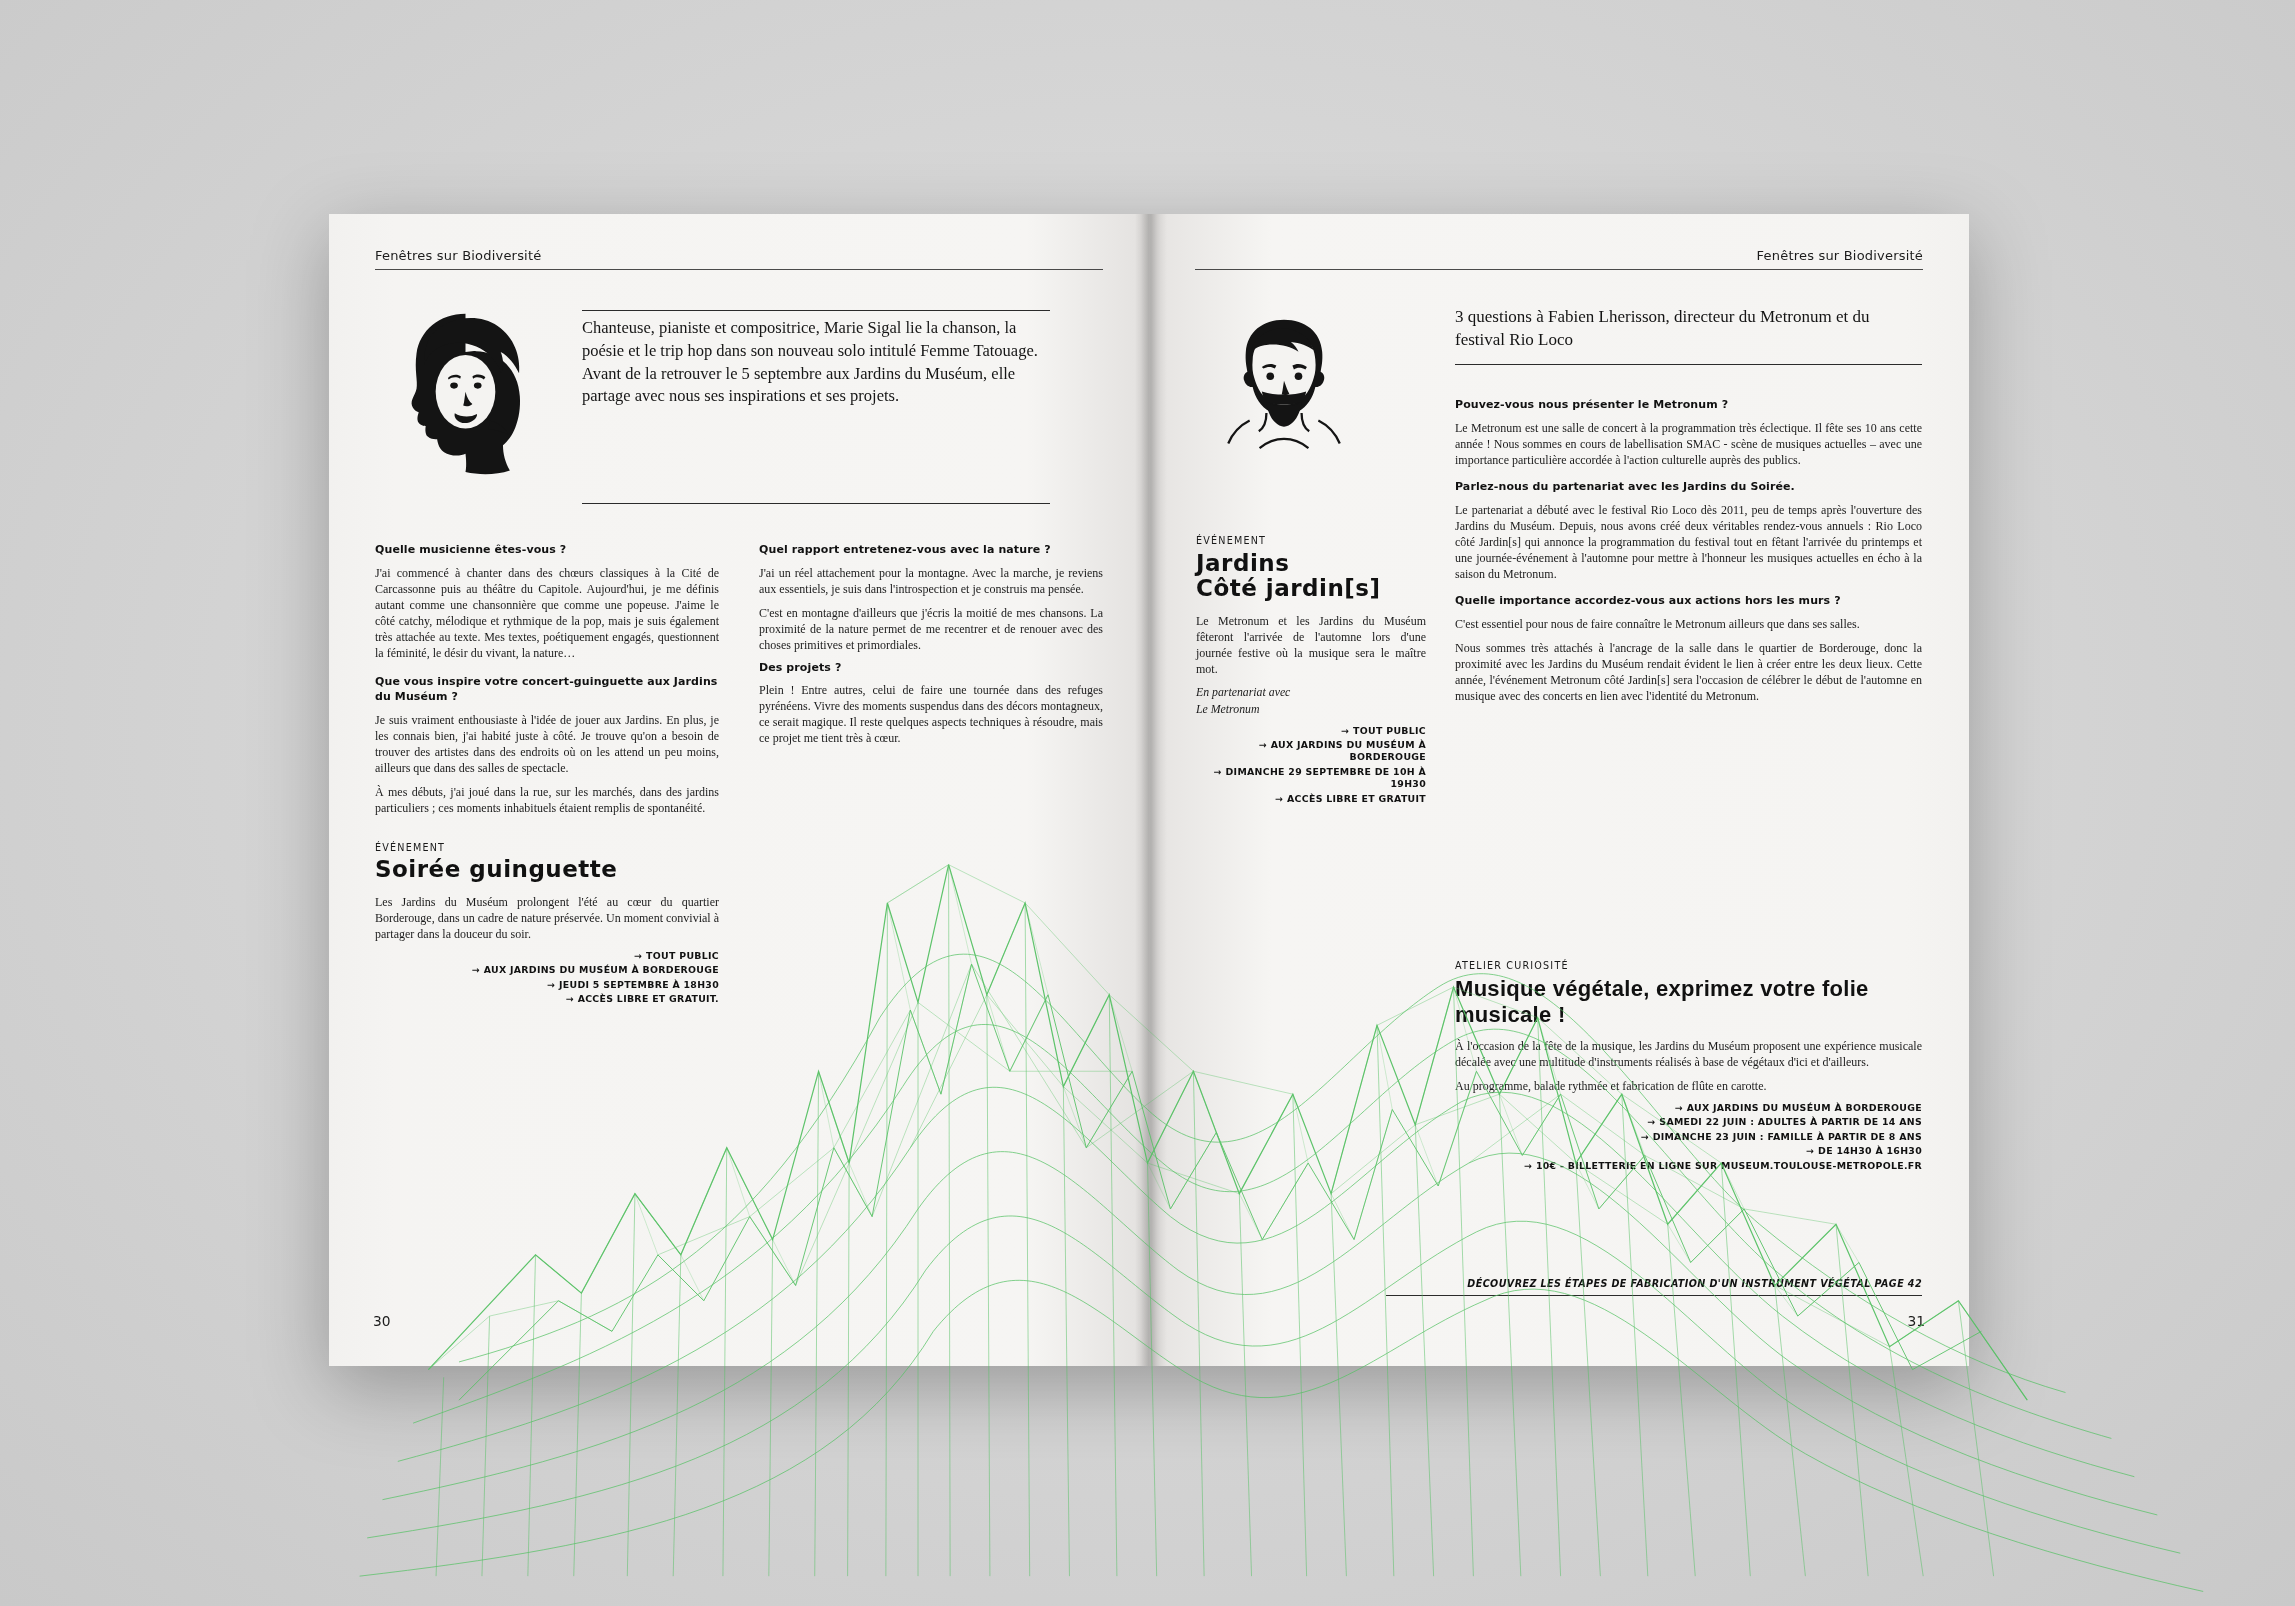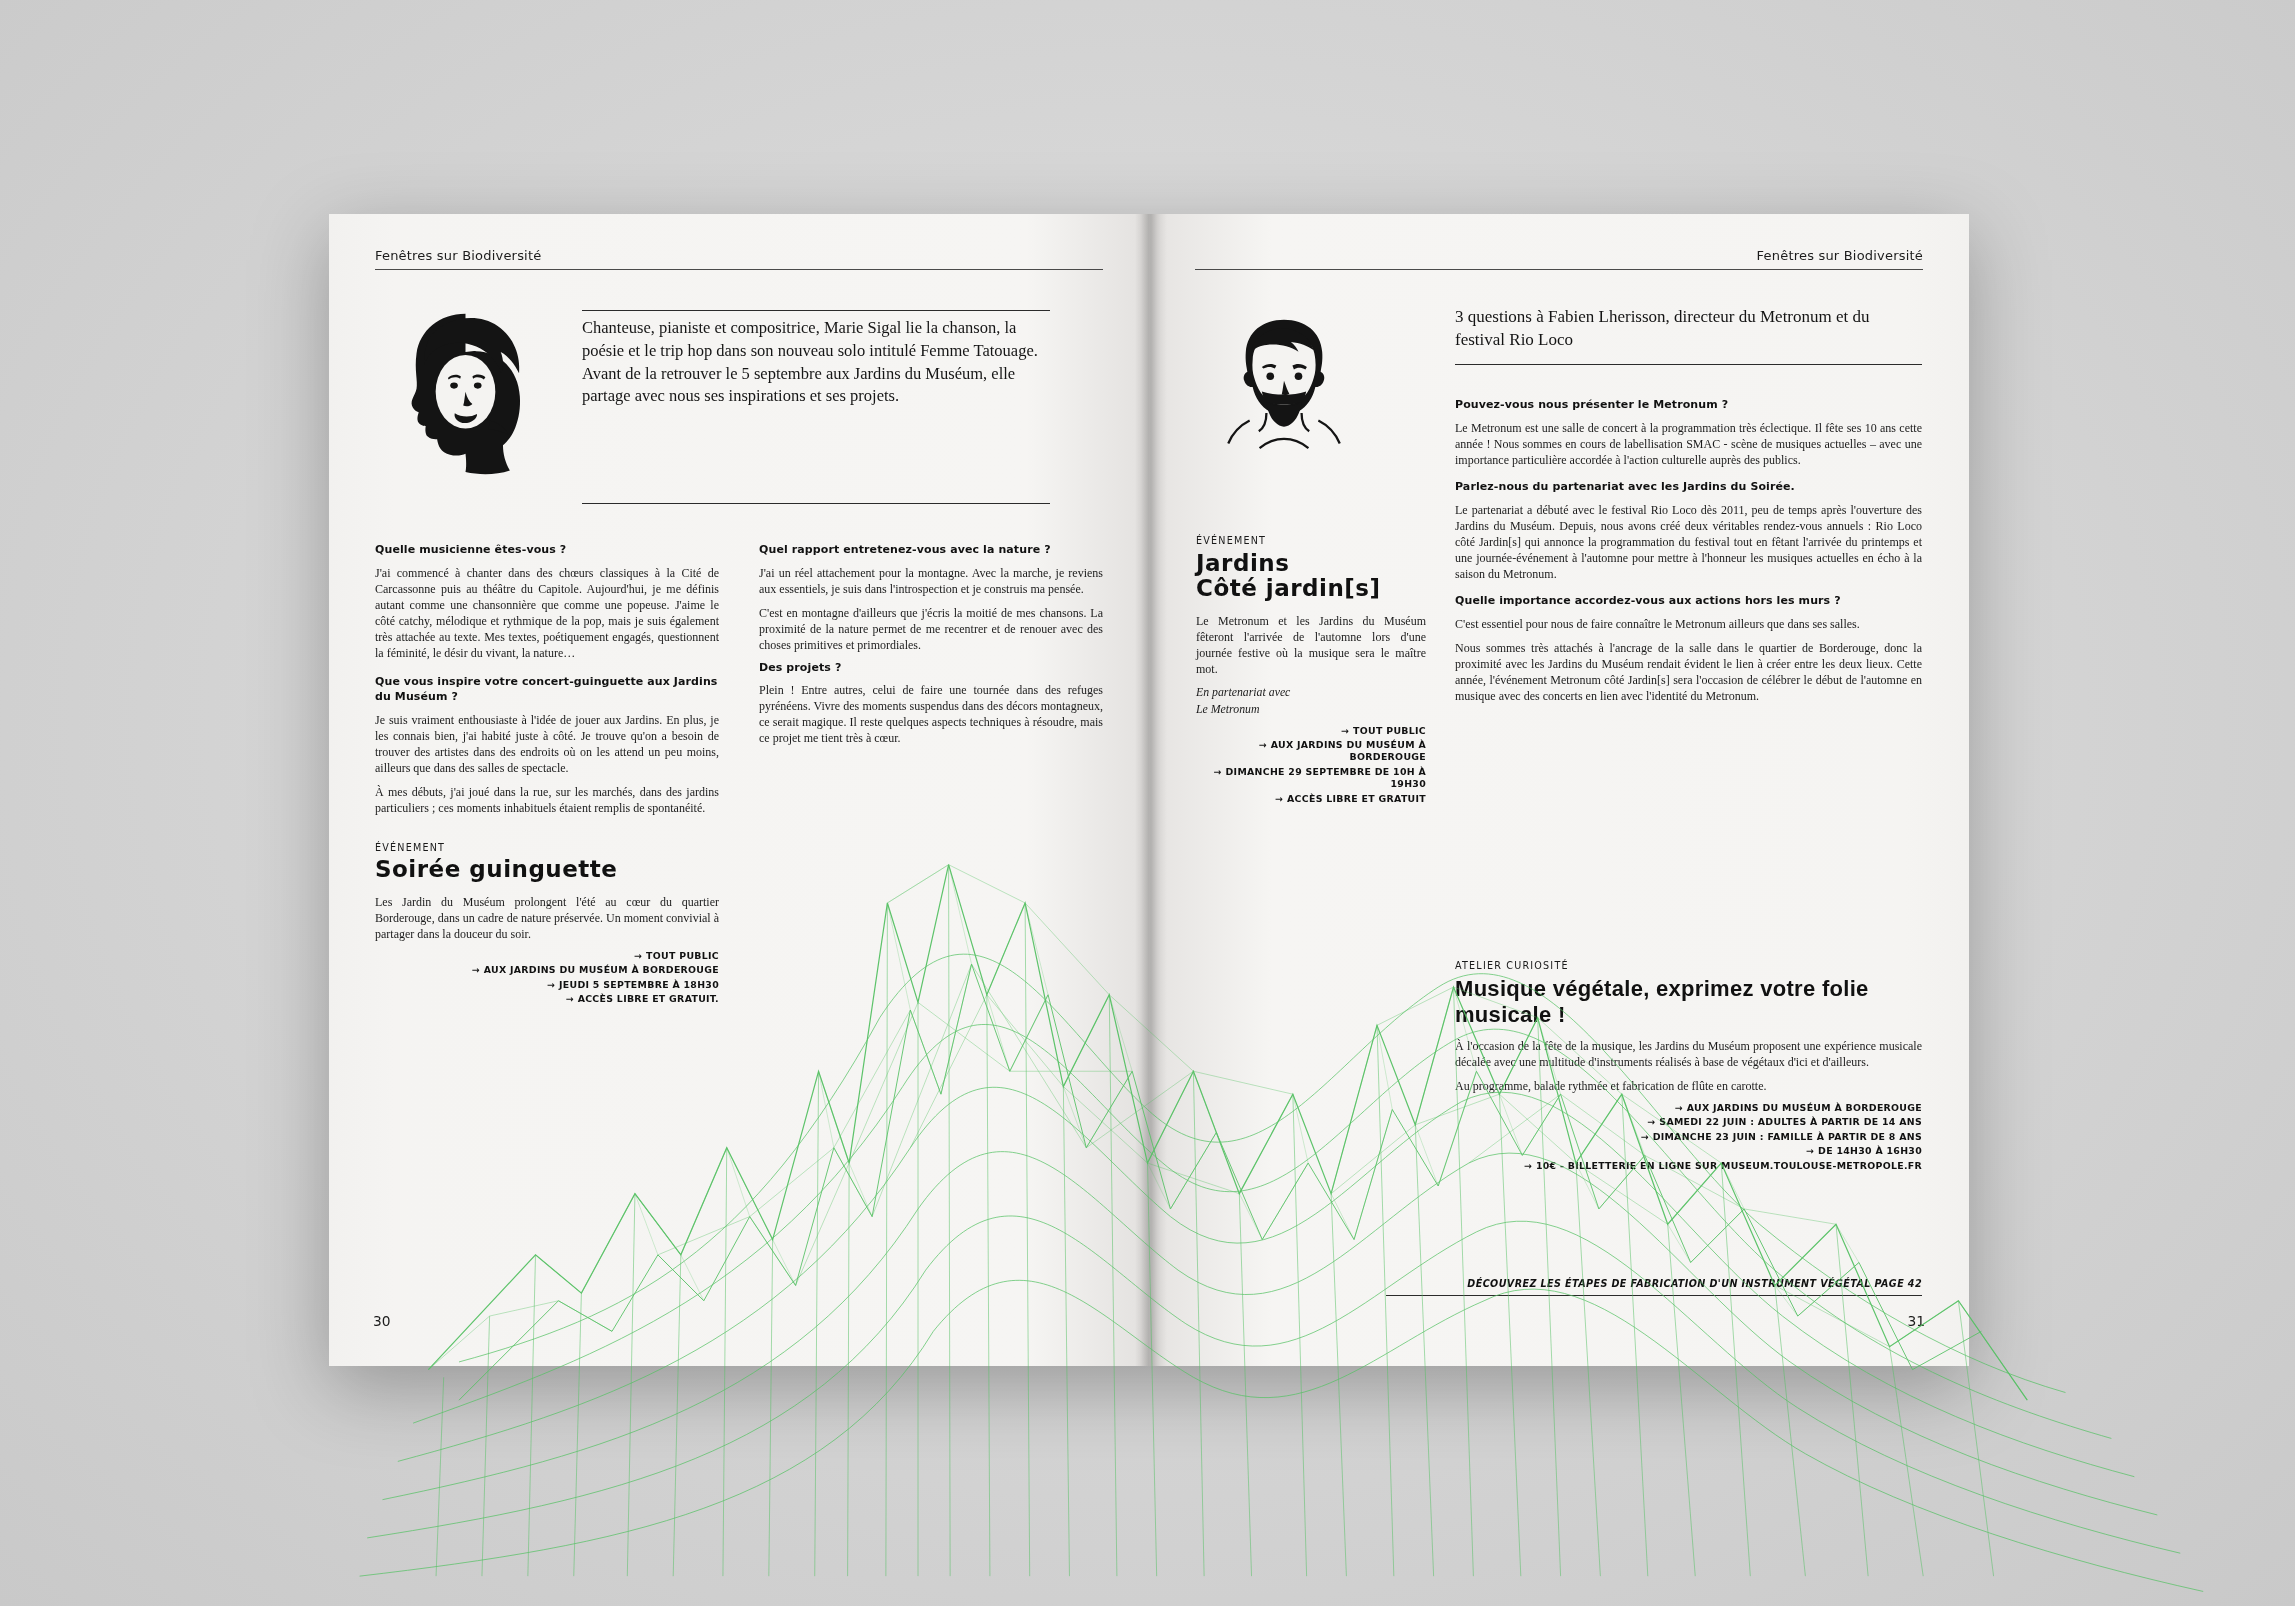--- a/index.html
+++ b/index.html
@@ -172,21 +172,21 @@
           <div class="qh">Quelle musicienne êtes-vous ?</div>
           <p class="body">J'ai commencé à chanter dans des chœurs classiques à la Cité de Carcassonne puis au théâtre du Capitole. Aujourd'hui, je me définis autant comme une chansonnière que comme une popeuse. J'aime le côté catchy, mélodique et rythmique de la pop, mais je suis également très attachée au texte. Mes textes, poétiquement engagés, questionnent la féminité, le désir du vivant, la nature…</p>
 
           <div class="qh" style="margin-top:13.8px;">Que vous inspire votre concert-guinguette aux Jardins du Muséum ?</div>
           <p class="body">Je suis vraiment enthousiaste à l'idée de jouer aux Jardins. En plus, je les connais bien, j'ai habité juste à côté. Je trouve qu'on a besoin de trouver des artistes dans des endroits où on les attend un peu moins, ailleurs que dans des salles de spectacle.</p>
           <p class="body">À mes débuts, j'ai joué dans la rue, sur les marchés, dans des jardins particuliers ; ces moments inhabituels étaient remplis de spontanéité.</p>
 
           <div style="margin-top:26px;">
             <div class="kicker">ÉVÉNEMENT</div>
             <div class="evt-title">Soirée guinguette</div>
-            <p class="body">Les Jardin du Muséum prolongent l'été au cœur du quartier Borderouge, dans un cadre de nature préservée. Un moment convivial à partager dans la douceur du soir.</p>
+            <p class="body">Les Jardins du Muséum prolongent l'été au cœur du quartier Borderouge, dans un cadre de nature préservée. Un moment convivial à partager dans la douceur du soir.</p>
             <ul class="arrowlist">
               <li>TOUT PUBLIC</li>
               <li>AUX JARDINS DU MUSÉUM À BORDEROUGE</li>
               <li>JEUDI 5 SEPTEMBRE À 18H30</li>
               <li>ACCÈS LIBRE ET GRATUIT.</li>
             </ul>
           </div>
         </div>
 
         <div class="col">

